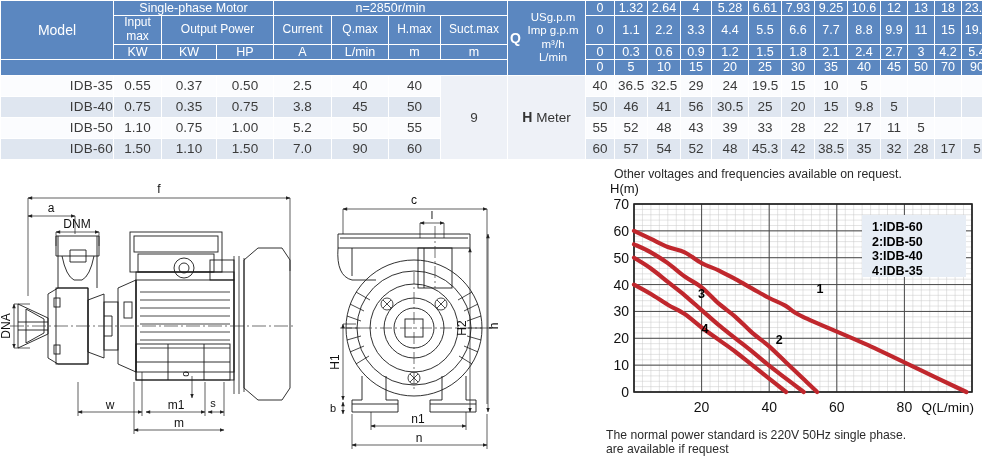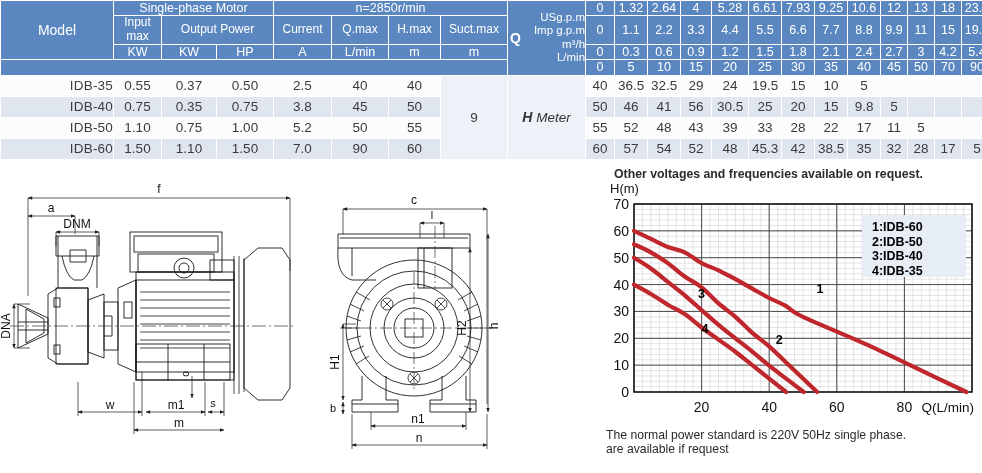--- a/index.html
+++ b/index.html
@@ -47,32 +47,31 @@
   .hmeter b { font-size:14px; }
   .qlabel {
     background:#5b87c0; color:#fff; font-size:11.5px;
     text-align:left; padding-left:2px; line-height:1.18;
     position:relative;
   }
   .qlabel .qbig {
     font-size:14px; font-weight:bold; position:absolute;
     left:2px; top:50%; transform:translateY(-50%);
   }
-  .qlabel .qlines { display:block; padding-left:13px;text-align:right; }
+  .qlabel .qlines { display:block; padding-left:13px; }
 
   
   #drawings { position:absolute; left:0; top:176px; width:600px; height:297px; }
   #drawings svg { display:block; }
 
   
   #chart-panel { position:absolute; left:600px; top:168px; width:382px; height:305px; }
   .note-top {
     font-size:12.3px; color:#2b2b2b; padding-left:14px; line-height:1.1;
     white-space:nowrap;
-    font-weight:bold;
   }
   .axis-title-y { font-size:13px; color:#111; padding-left:10px; line-height:1.1;}
   #chart-svg { display:block; }
   .footnote {
     font-size:12.2px; color:#2b2b2b; line-height:1.18; padding-left:6px;
     white-space:nowrap;
   }
 </style>
 </head>
 <body>
@@ -197,21 +196,21 @@
 
     <tr class="rowA">
       <td class="mdl">IDB-35</td>
       <td>0.55</td>
       <td>0.37</td>
       <td>0.50</td>
       <td>2.5</td>
       <td>40</td>
       <td>40</td>
       <td class="rowA" rowspan="4" style="background:#eef1f7;">9</td>
-      <td class="hmeter" rowspan="4" style="background:#eef1f7;font-style:italic;">
+      <td class="hmeter" rowspan="4" style="background:#eef1f7;">
         <b>H</b><span> Meter</span>
       </td>
       <td>40</td>
       <td>36.5</td>
       <td>32.5</td>
       <td>29</td>
       <td>24</td>
       <td>19.5</td>
       <td>15</td>
       <td>10</td>

